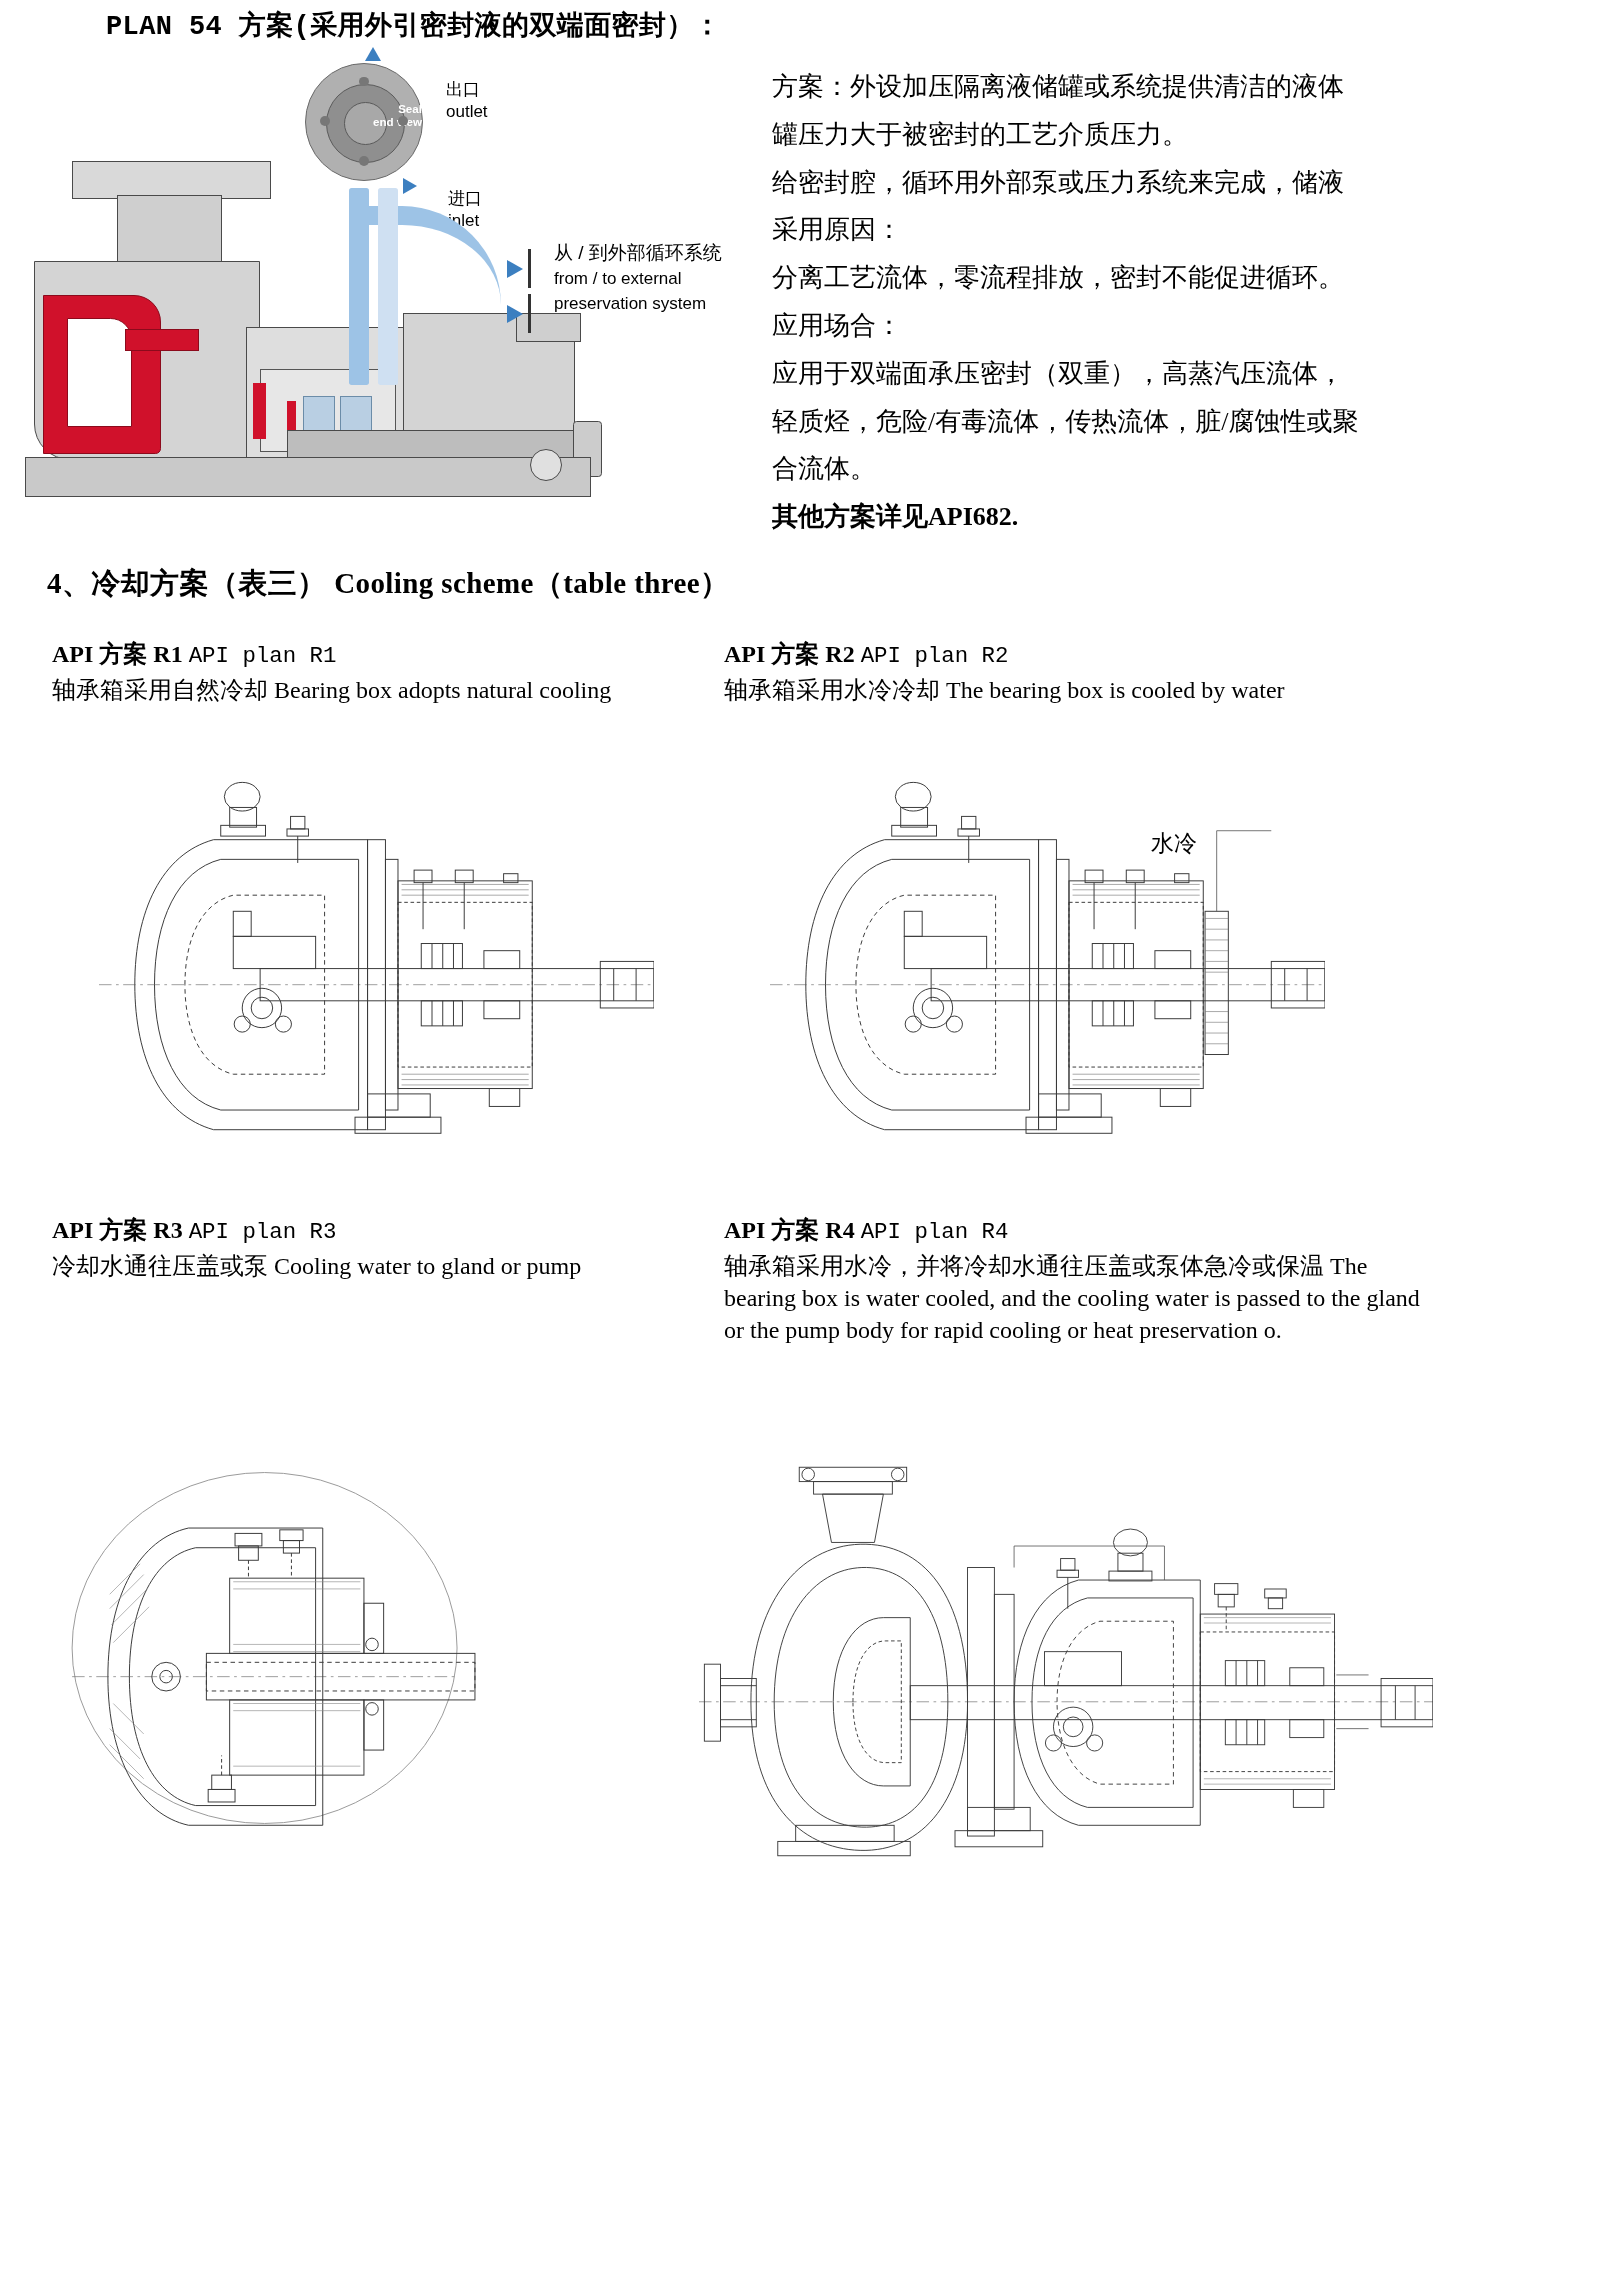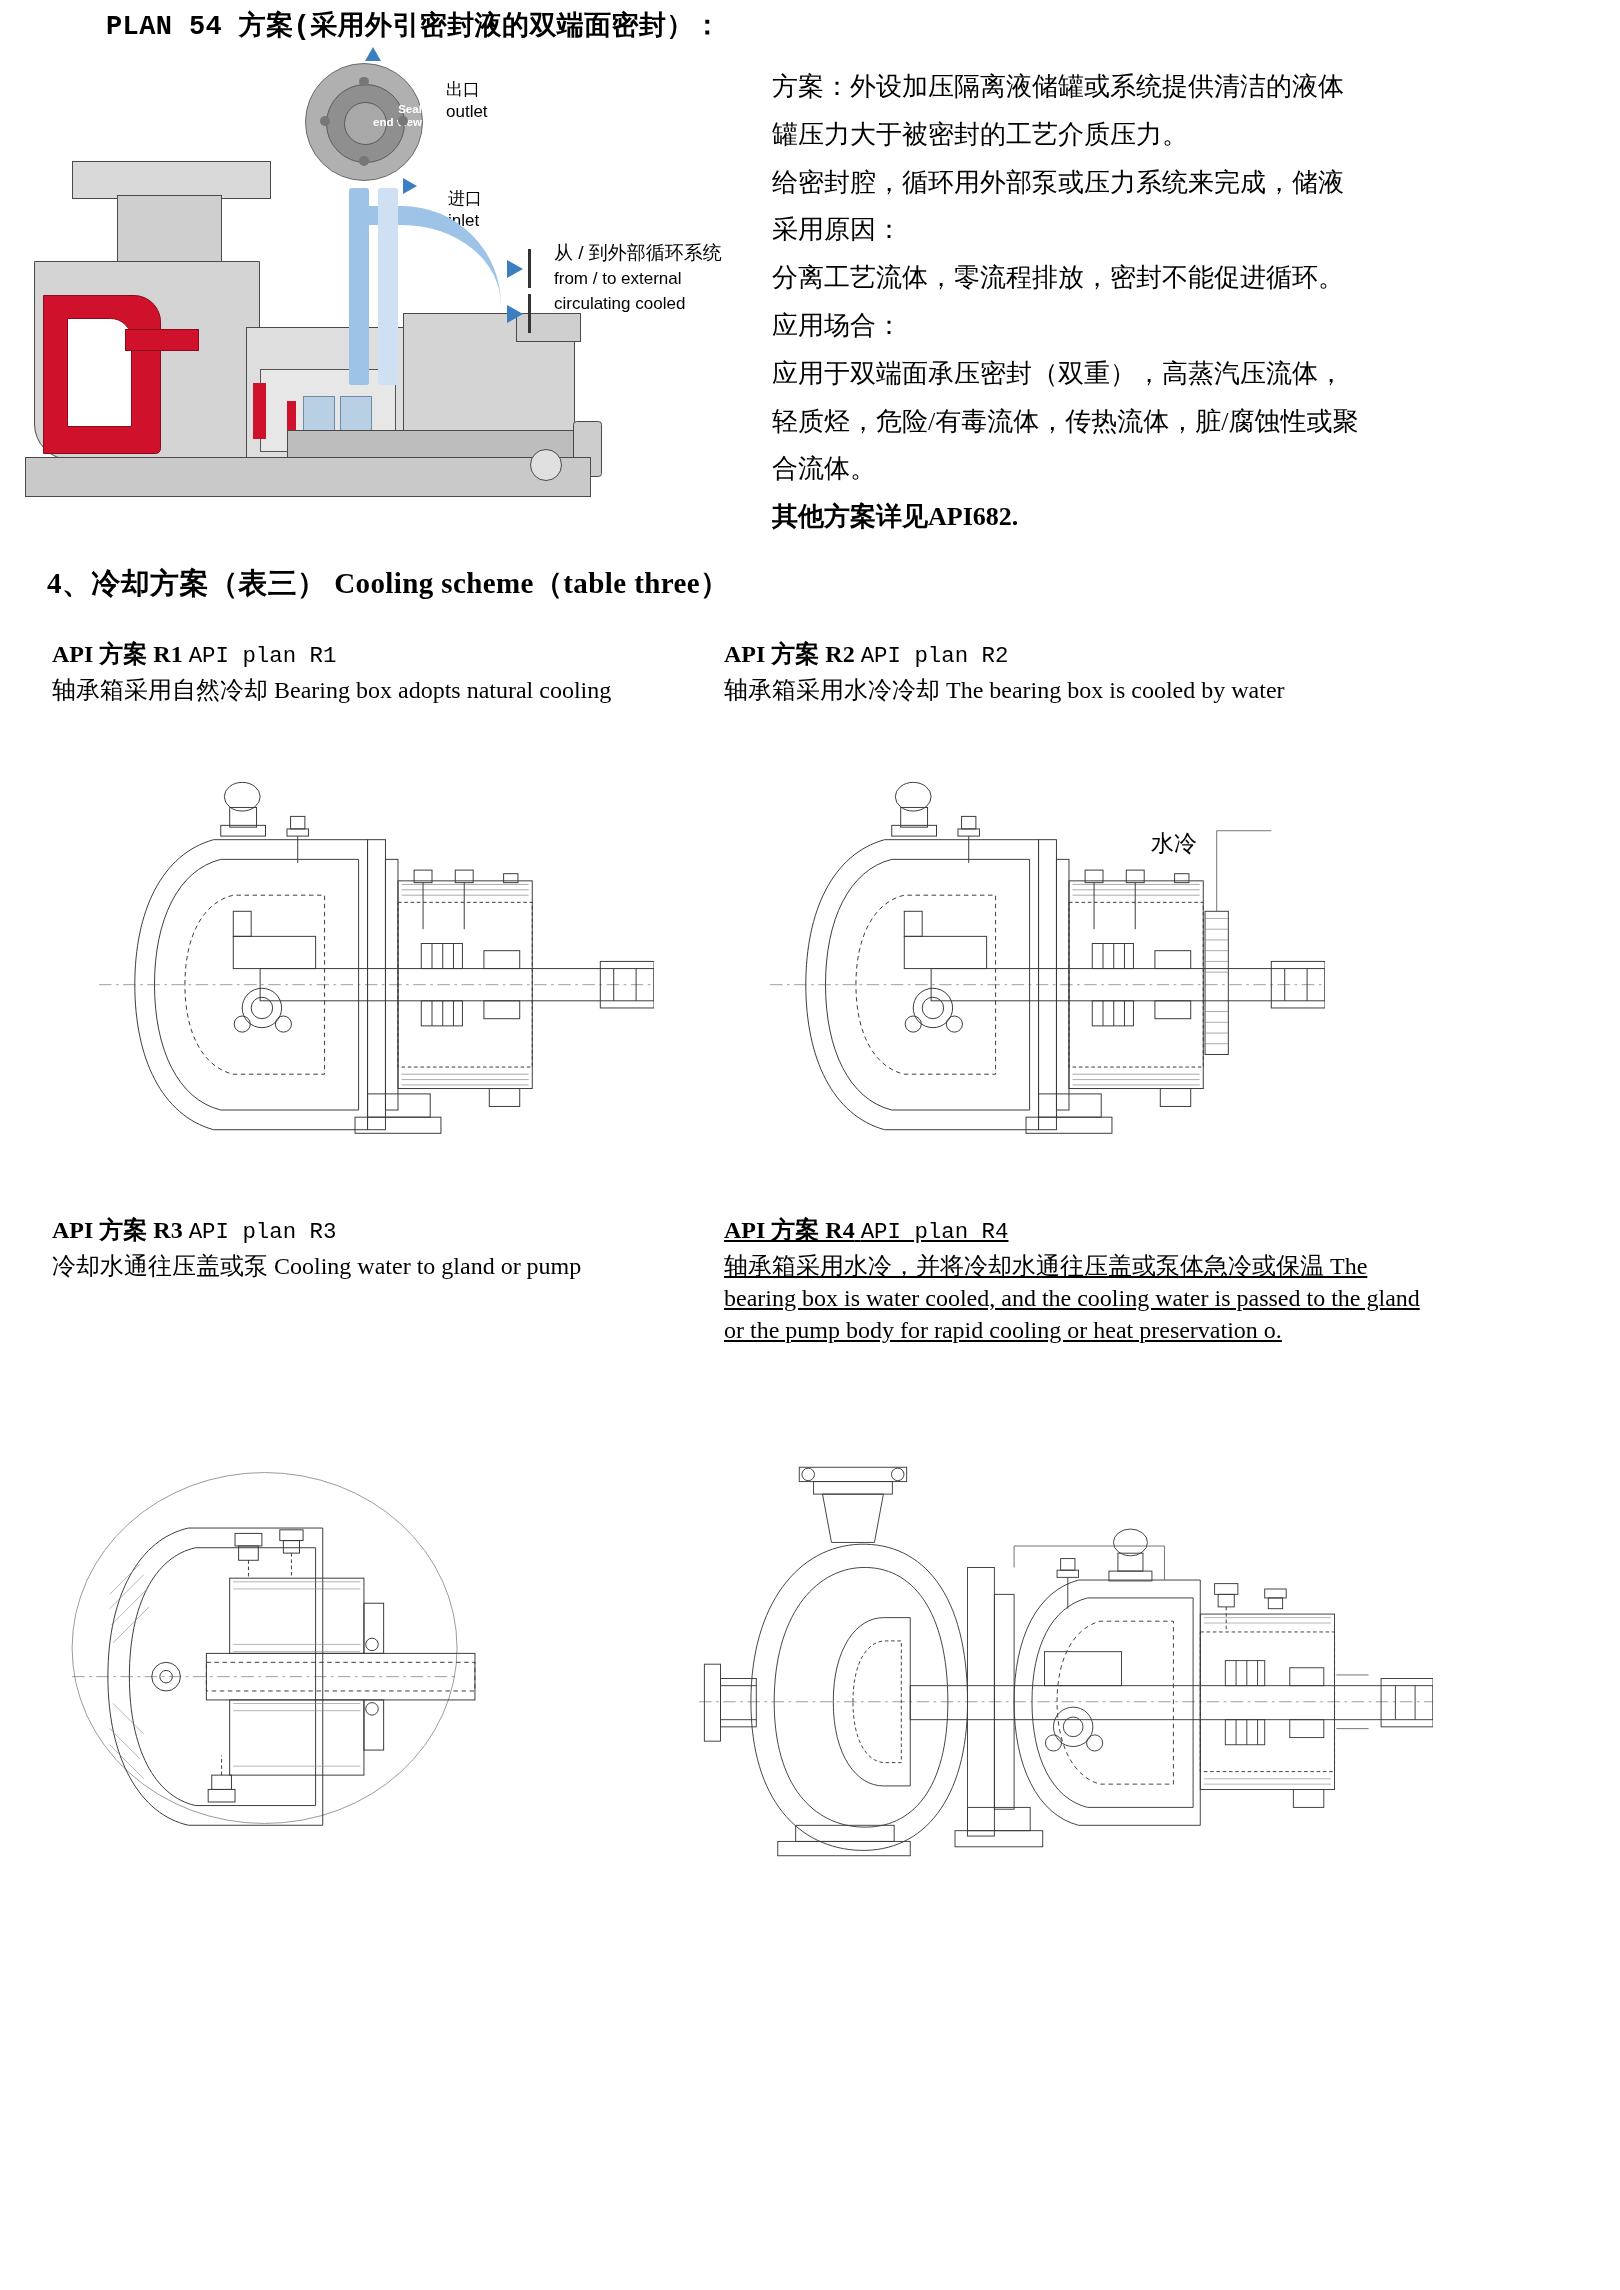--- a/index.html
+++ b/index.html
@@ -235,21 +235,21 @@
     </div>
 
     <div class="lbl-inlet">
       <span>进口</span><br>
       <span>inlet</span>
     </div>
 
     <div class="lbl-ext">
       <span class="cn">从 / 到外部循环系统</span><br>
       <span>from / to external</span><br>
-      <span>circulating cooled</span>
+      <span>preservation system</span>
     </div>
 
     <div class="bend-a"></div>
     <div class="pipe-a"></div>
     <div class="pipe-b"></div>
     <div class="arrow-r1"></div>
     <div class="arrow-r2"></div>
     <div class="tick1"></div>
     <div class="tick2"></div>
   </div>
@@ -286,21 +286,21 @@
   </div>
 
   <div class="rblock r3" style="width:645px;">
     <div class="r-head">
       <span class="cn">API 方案 R3</span>
       <span class="mono">API plan R3</span>
     </div>
     <div class="r-desc" style="width:627px;">冷却水通往压盖或泵  Cooling water to gland or pump</div>
   </div>
 
-  <div class="rblock r4" style="width:708px;text-decoration:underline;">
+  <div class="rblock r4" style="width:708px;">
     <div class="r-head">
       <span class="cn">API 方案 R4</span>
       <span class="mono">API plan R4</span>
     </div>
     <div class="r-desc" style="width:708px;">轴承箱采用水冷，并将冷却水通往压盖或泵体急冷或保温  The bearing box is water cooled, and the cooling water is passed to the gland or the pump body for rapid cooling or heat preservation o.</div>
   </div>
 
   <div class="wc-label">水冷</div>
 
   <div class="draw d1">

